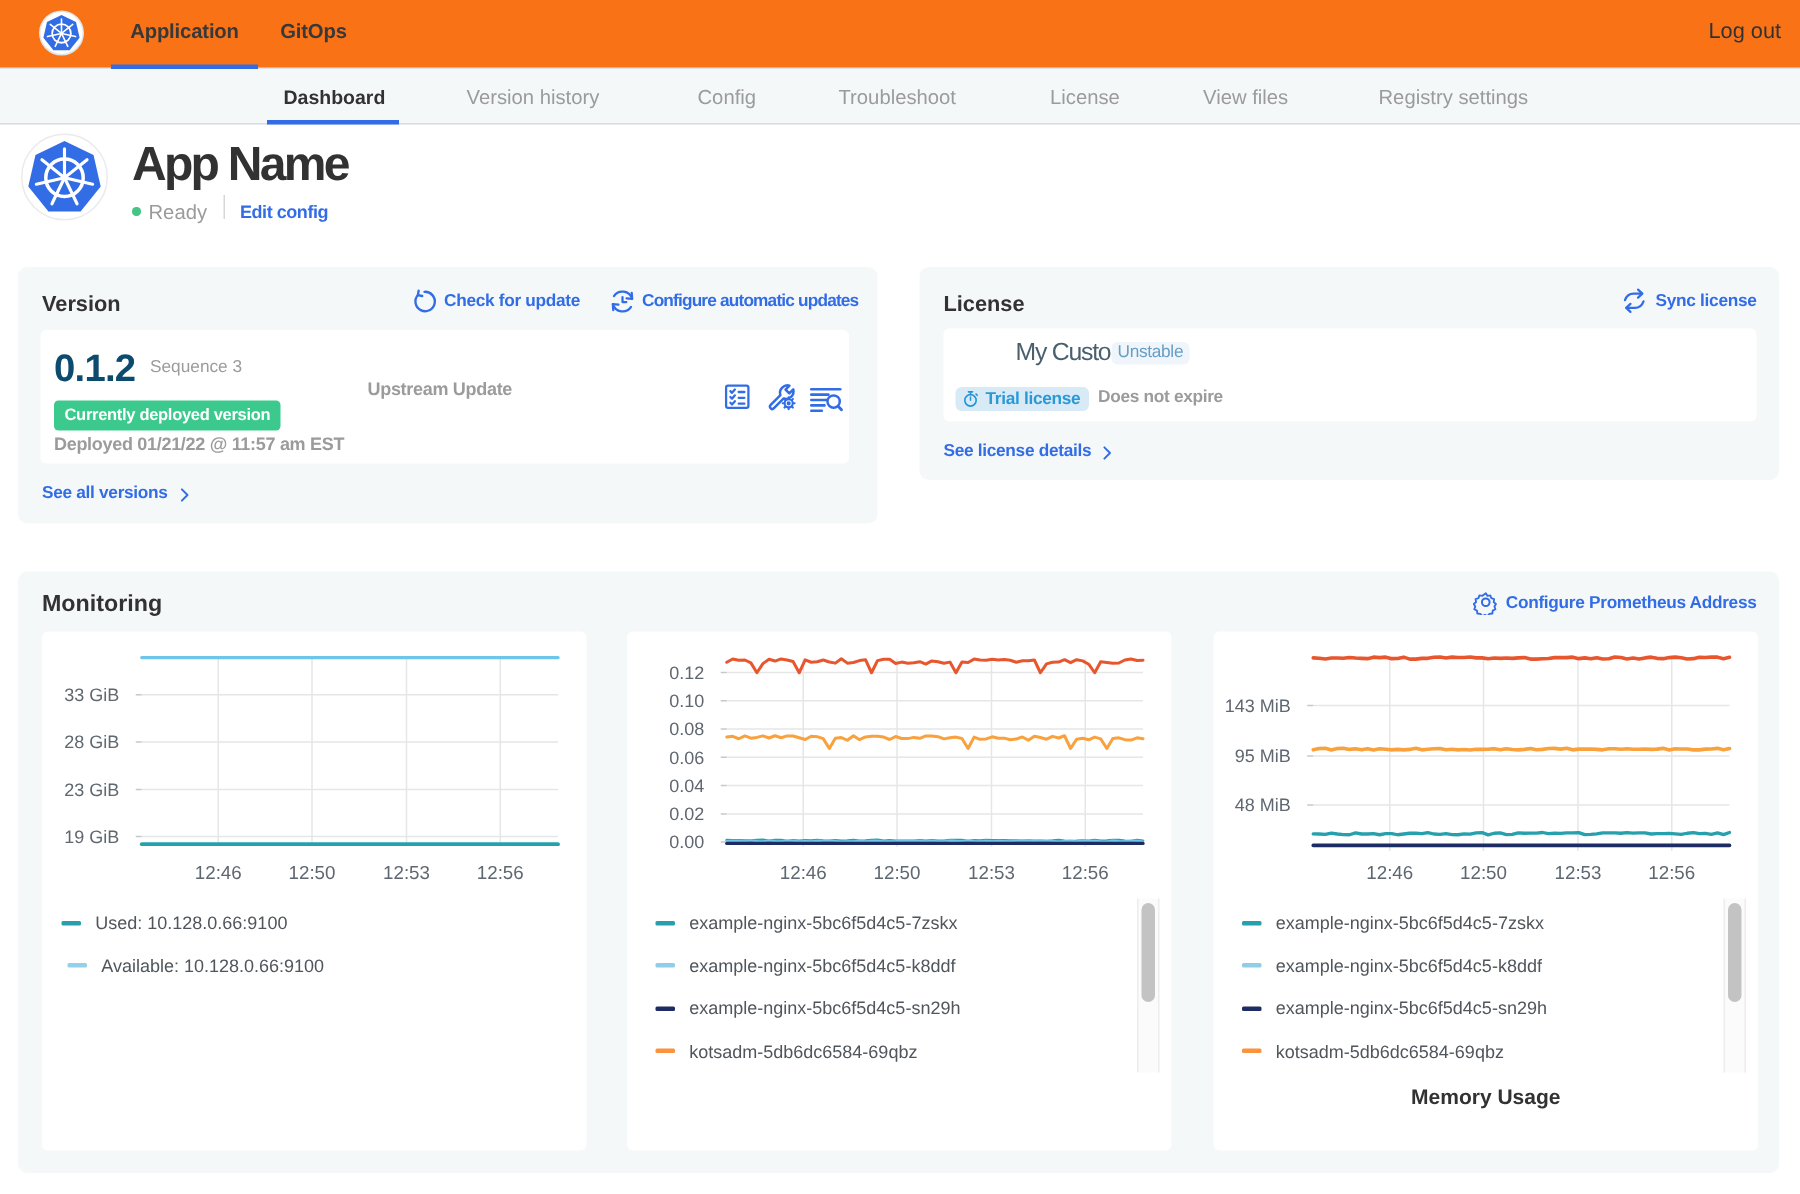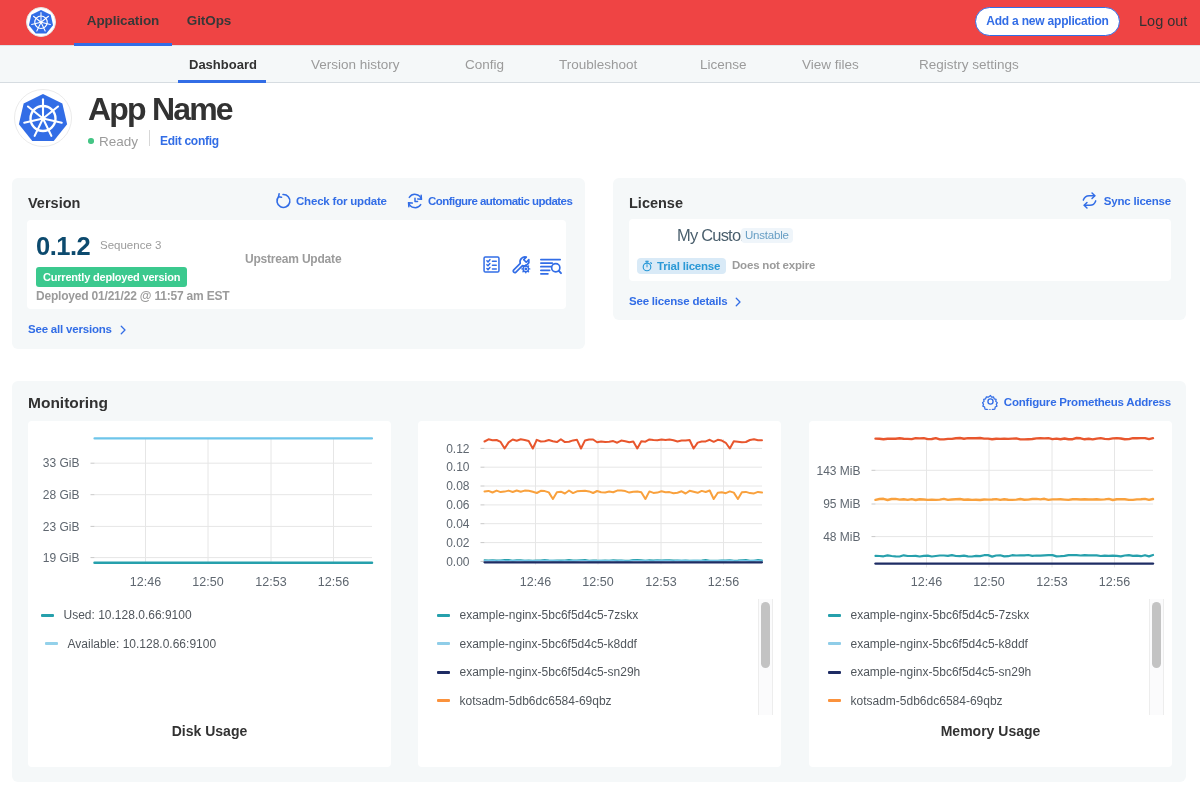--- a/index.html
+++ b/index.html
@@ -1,17 +1,17 @@
 <!DOCTYPE html>
 <html><head><meta charset="utf-8"><title>App Name</title><style>
 *{margin:0;padding:0;box-sizing:border-box;}
 html,body{width:1200px;height:796px;overflow:hidden;background:#fff;
 font-family:"Liberation Sans",sans-serif;-webkit-font-smoothing:antialiased;}
 .abs{position:absolute;}
-.topnav{position:absolute;left:0;top:0;width:1200px;height:46px;background:#ef4444;border-bottom:1px solid #dde2e7;}
+.topnav{position:absolute;left:0;top:0;width:1200px;height:46px;background:#f97316;border-bottom:1px solid #dde2e7;}
 .navlogo{position:absolute;left:26px;top:7px;width:30px;height:30px;border-radius:50%;border:1px solid #e3e3e3;background:#fff;display:flex;align-items:center;justify-content:center;}
 .navtab{position:absolute;top:0;height:41px;display:flex;align-items:center;justify-content:center;font-size:13.5px;font-weight:700;color:#383838;letter-spacing:-0.1px;}
 .nav-underline{position:absolute;top:43px;height:2.5px;background:#326de6;}
 .addbtn{position:absolute;left:975px;top:7px;width:145px;height:28.5px;border:1px solid #326de6;border-radius:15px;color:#326de6;font-size:12px;font-weight:700;letter-spacing:-0.2px;display:flex;align-items:center;justify-content:center;background:#fff;}
 .logout{position:absolute;left:1139px;top:13px;font-size:14.5px;color:#323232;}
 .subnav{position:absolute;left:0;top:46px;width:1200px;height:37px;background:#f5f8f9;border-bottom:1px solid #d6dce1;}
 .subtab{position:absolute;top:0;height:36px;display:flex;align-items:center;font-size:13.5px;color:#9b9b9b;}
 .subtab.active{color:#323232;font-weight:700;font-size:13px;}
 .sub-underline{position:absolute;top:34px;height:2.5px;background:#326de6;}
 .appicon{position:absolute;left:14px;top:89px;width:58px;height:58px;border-radius:50%;border:1px solid #ebebeb;background:#fff;display:flex;align-items:center;justify-content:center;}
@@ -59,21 +59,20 @@
             <line x1="50" y1="51" x2="13.9" y2="59.2"></line>
             <line x1="50" y1="51" x2="21.1" y2="27.9"></line>
           </g>
         </g>
         <circle cx="50" cy="51" r="4.5" fill="#fff"></circle>
       </svg>
     </div>
 <div class="navtab" style="left:74px;width:98px;">Application</div>
 <div class="nav-underline" style="left:74px;width:98px;"></div>
 <div class="navtab" style="left:182px;width:54px;">GitOps</div>
-<div class="addbtn">Add a new application</div>
 <div class="logout">Log out</div>
 </div>
 <div class="subnav">
 <div class="subtab active" style="left:189px;">Dashboard</div>
 <div class="subtab" style="left:311px;">Version history</div>
 <div class="subtab" style="left:465px;">Config</div>
 <div class="subtab" style="left:559px;">Troubleshoot</div>
 <div class="subtab" style="left:700px;">License</div>
 <div class="subtab" style="left:802px;">View files</div>
 <div class="subtab" style="left:919px;">Registry settings</div>
@@ -213,21 +212,20 @@
         <text x="51.5" y="140.8" text-anchor="end" font-size="12" fill="#5f6770">19 GiB</text>
         <text x="117.5" y="165.0" text-anchor="middle" font-size="12.5" fill="#5f6770">12:46</text>
         <text x="180" y="165.0" text-anchor="middle" font-size="12.5" fill="#5f6770">12:50</text>
         <text x="243" y="165.0" text-anchor="middle" font-size="12.5" fill="#5f6770">12:53</text>
         <text x="305.5" y="165.0" text-anchor="middle" font-size="12.5" fill="#5f6770">12:56</text>
         <polyline points="66.5,17.4 344.0,17.4" fill="none" stroke="#6ec5ea" stroke-width="2.2" stroke-linejoin="round" stroke-linecap="round"></polyline>
         <polyline points="66.5,141.8 344.0,141.8" fill="none" stroke="#26a0ac" stroke-width="2.5" stroke-linejoin="round" stroke-linecap="round"></polyline>
       </svg>
 <div class="legend-row" style="top:187px;left:13px;justify-content:center;"><div class="legend-dash" style="background:#26a0ac;"></div>Used: 10.128.0.66:9100</div>
 <div class="legend-row" style="top:215.5px;left:17px;"><div class="legend-dash" style="background:#93d1ea;"></div>Available: 10.128.0.66:9100</div>
-<div class="chart-title" style="top:301.5px;">Disk Usage</div>
 </div>
 <div class="chartcard" style="left:406px;">
 <svg class="chart-svg" width="363" height="172" viewBox="0 0 363 172" font-family="Liberation Sans, sans-serif">
         <line x1="117.5" y1="18" x2="117.5" y2="143.5" stroke="#e6e6e6" stroke-width="1"></line>
         <line x1="180" y1="18" x2="180" y2="143.5" stroke="#e6e6e6" stroke-width="1"></line>
         <line x1="243" y1="18" x2="243" y2="143.5" stroke="#e6e6e6" stroke-width="1"></line>
         <line x1="305.5" y1="18" x2="305.5" y2="143.5" stroke="#e6e6e6" stroke-width="1"></line>
         <line x1="66.5" y1="27.4" x2="344.0" y2="27.4" stroke="#e6e6e6" stroke-width="1"></line>
         <line x1="66.5" y1="46.2" x2="344.0" y2="46.2" stroke="#e6e6e6" stroke-width="1"></line>
         <line x1="66.5" y1="65.0" x2="344.0" y2="65.0" stroke="#e6e6e6" stroke-width="1"></line>

